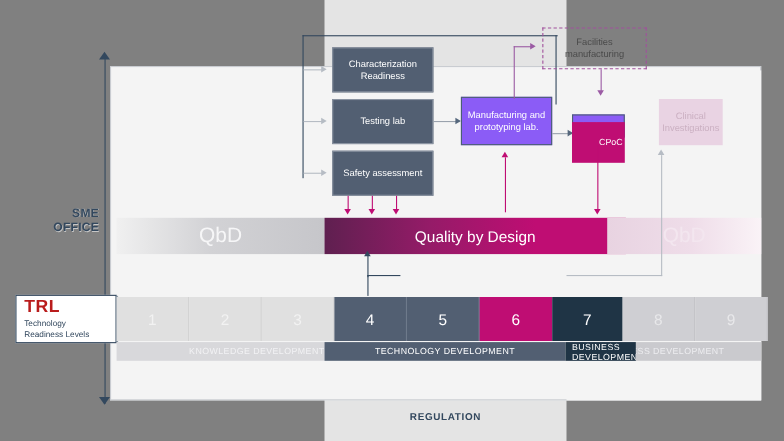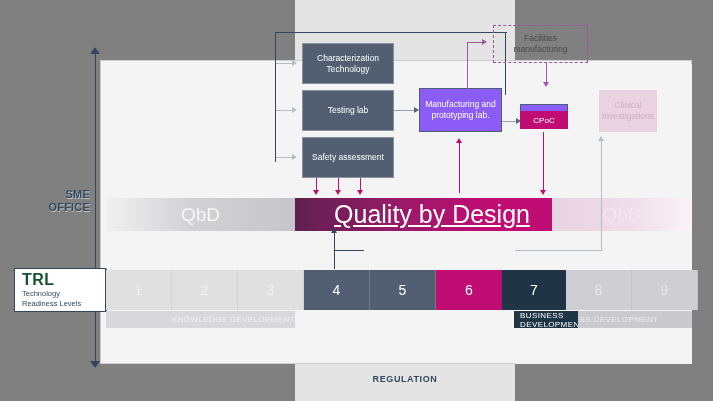--- a/index.html
+++ b/index.html
@@ -39,21 +39,21 @@
     line-height:13px;letter-spacing:0.2px;
     text-shadow:0.6px 0.6px 0 rgba(255,255,255,.55);
   }
 
   
   .trl-tag{
     position:absolute;left:14px;top:268px;width:92px;height:44px;
     background:#ffffff;border:1px solid #33485e;box-sizing:border-box;
     padding:3px 4px 0 7px;
   }
-  .trl-tag .t1{font-size:16px;font-weight:bold;color:#14532d;line-height:16px;letter-spacing:.5px;}
+  .trl-tag .t1{font-size:16px;font-weight:bold;color:#b91c1c;line-height:16px;letter-spacing:.5px;}
   .trl-tag .t2{font-size:7.5px;color:#33485e;line-height:9px;margin-top:1px;}
   .trl-point{
     position:absolute;left:105px;top:268px;width:0;height:0;
     border-top:22px solid transparent;border-bottom:22px solid transparent;
     border-left:13px solid #ffffff;
     filter:drop-shadow(1px 0 0 #33485e);
   }
 
   
   .trl-row{position:absolute;left:106px;top:270px;height:40px;width:586px;}
@@ -83,21 +83,21 @@
   .qbd-left{
     position:absolute;left:106px;top:198px;width:189px;height:33px;
     background:linear-gradient(to right,#f0f0f0 0%,#d2d2d5 45%,#c6c6ca 100%);
     display:flex;align-items:center;justify-content:center;
     font-size:19px;color:#f6f6f7;
   }
   .qbd-center{
     position:absolute;left:295px;top:198px;width:274px;height:33px;
     background:linear-gradient(to right,#5f2050 0%,#951b68 35%,#bf0d73 70%,#bf0d73 100%);
     display:flex;align-items:center;justify-content:center;
-    font-size:25px;color:#ffffff;text-decoration:underline;
+    font-size:14px;color:#ffffff;
   }
   .qbd-right{
     position:absolute;left:552px;top:198px;width:140px;height:33px;
     background:linear-gradient(to right,#e8d3e1 0%,#efdde9 55%,#faf3f7 100%);
     display:flex;align-items:center;justify-content:center;
     font-size:19px;color:#f3e6ef;
   }
 
   
   .box{
@@ -156,21 +156,21 @@
   <div class="ln" style="left:275px;top:32px;width:1.4px;height:130px;"></div>
 
   <div class="ln-grey" style="left:276px;top:63px;width:18px;height:1px;"></div>
   <div class="ar ar-r-grey" style="left:292px;top:60px;"></div>
   <div class="ln-grey" style="left:276px;top:110px;width:18px;height:1px;"></div>
   <div class="ar ar-r-grey" style="left:292px;top:107px;"></div>
   <div class="ln-grey" style="left:276px;top:157px;width:18px;height:1px;"></div>
   <div class="ar ar-r-grey" style="left:292px;top:154px;"></div>
 
   <div class="box b-slate" style="left:302px;top:43px;width:92px;height:41px;">
-    <span>Characterization Technology</span>
+    <span>Characterization Readiness</span>
   </div>
   <div class="box b-slate" style="left:302px;top:90px;width:92px;height:41px;">
     <span>Testing lab</span>
   </div>
   <div class="box b-slate" style="left:302px;top:137px;width:92px;height:41px;">
     <span>Safety assessment</span>
   </div>
 
   <div class="ln-slate2" style="left:394px;top:110px;width:24px;height:1.2px;"></div>
   <div class="ar ar-r-slate" style="left:414px;top:107px;"></div>
@@ -194,21 +194,21 @@
   <div class="ar ar-d-pur" style="left:543px;top:82px;"></div>
 
   <div class="box b-pink" style="left:599px;top:90px;width:58px;height:42px;">
     <span>Clinical Investigations</span>
   </div>
 
   <div class="box b-navy" style="left:520px;top:104px;width:48px;height:21px;font-size:8px;text-align:right;">
     <span>Scale Up</span>
   </div>
 
-  <div class="box b-magenta" style="left:520px;top:111px;width:48px;height:18px;font-size:8px;">
+  <div class="box b-magenta" style="left:520px;top:111px;width:48px;height:37px;font-size:8px;justify-content:flex-end;">
     <span>CPoC</span>
   </div>
 
   <div class="ln-mag" style="left:543px;top:132px;width:1.4px;height:60px;"></div>
   <div class="ar ar-d-mag" style="left:540px;top:190px;"></div>
 
   <div class="ln-mag" style="left:316px;top:178px;width:1.3px;height:14px;"></div>
   <div class="ar ar-d-mag" style="left:313px;top:190px;"></div>
   <div class="ln-mag" style="left:338px;top:178px;width:1.3px;height:14px;"></div>
   <div class="ar ar-d-mag" style="left:335px;top:190px;"></div>
@@ -271,20 +271,23 @@
         <span>8</span>
       </div>
       <div class="trl-cell trl-pale2" style="left: 526px; width: 66px;">
         <span>9</span>
       </div>
     </div>
 
   <div class="dev-band dev-know" style="left:106px;width:189px;justify-content:flex-end;">
     <span>KNOWLEDGE DEVELOPMENT</span>
   </div>
+  <div class="dev-band dev-tech" style="left:295px;width:219px;">
+    <span>TECHNOLOGY DEVELOPMENT</span>
+  </div>
   <div class="dev-band dev-biz-tail" style="left:514px;width:178px;">
     <span>BUSINESS DEVELOPMENT</span>
   </div>
   <div class="dev-band dev-biz" style="left:514px;width:64px;justify-content:flex-start;padding-left:6px;overflow:hidden;">
     <span>BUSINESS DEVELOPMENT</span>
   </div>
 
   <div class="regulation">REGULATION</div>
 
 </div>

